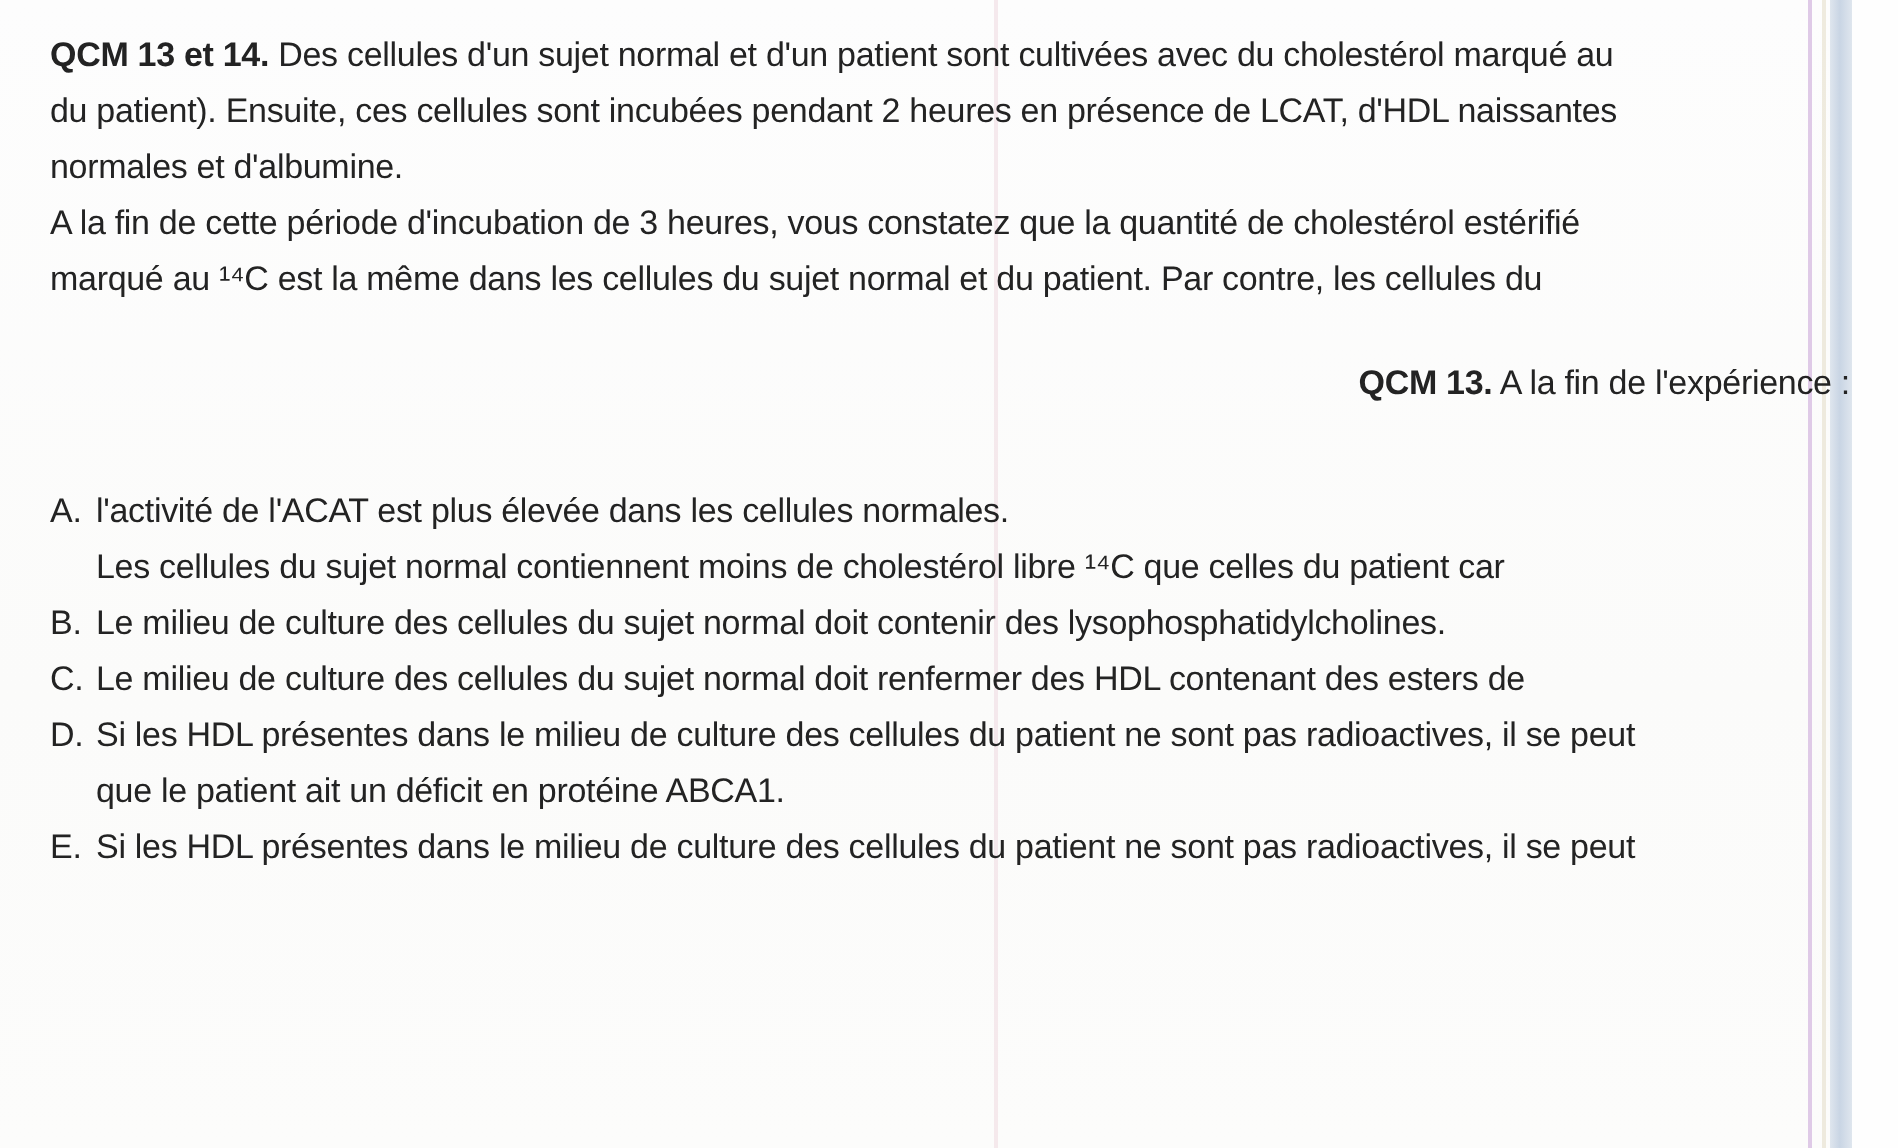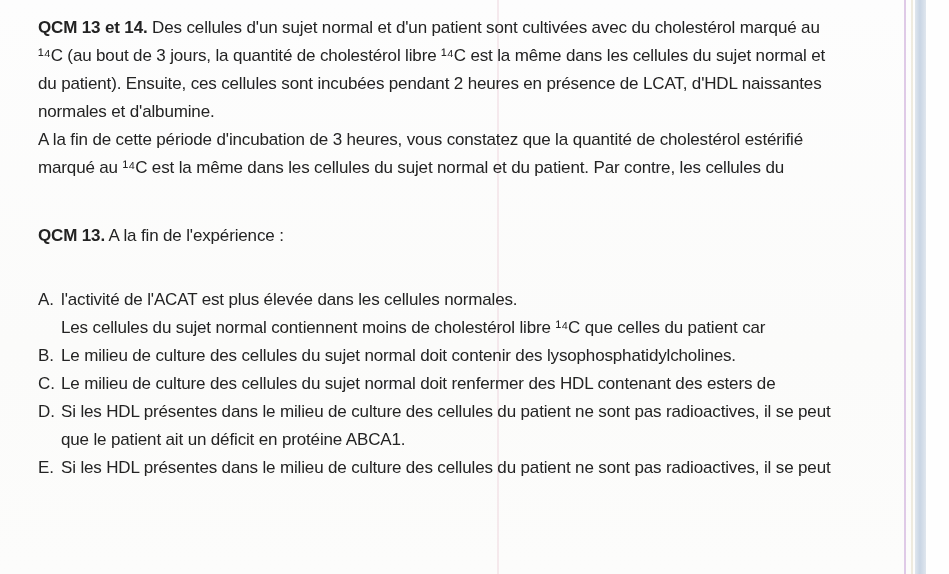--- a/index.html
+++ b/index.html
@@ -14,26 +14,26 @@
     background: linear-gradient(180deg, #fdfdfd 0%, #fbfbfa 60%, #fcfcfb 100%);
     overflow: hidden;
     font-family: "Liberation Sans", "DejaVu Sans", sans-serif;
     font-size: 17px;
     letter-spacing: -0.15px;
     line-height: 28px;
     color: #232323;
   }
   .content {
     position: relative;
-    padding: 14px 24px 0 38px;
+    padding: 14px 24px 0 25px;
     z-index: 2;
   }
   .b { font-weight: 700; }
   .para { margin: 0; }
-  .para-question { margin-top: 40px; margin-bottom: 36px; }
+  .para-question { margin-top: 24px; margin-bottom: 36px; text-align: right; }
   .line { white-space: pre-wrap; }
   .opt {
     position: relative;
     padding-left: 23px;
   }
   .opt .letter {
     position: absolute;
     left: 0;
     top: 0;
   }
@@ -71,21 +71,20 @@
   <div class="artifact artifact-center-line"></div>
   <div class="artifact artifact-right-edge"></div>
   <div class="artifact artifact-right-purple"></div>
   <div class="artifact artifact-right-thin"></div>
   <div class="artifact artifact-right-band"></div>
 
   <div class="content">
 
     <div class="para">
       <div class="line"><span class="b">QCM 13 et 14.</span><span> Des cellules d'un sujet normal et d'un patient sont cultivées avec du cholestérol marqué au</span></div>
-      <div class="line">¹⁴C (au bout de 3 jours, la quantité de cholestérol libre ¹⁴C est la même dans les cellules du sujet normal et</div>
       <div class="line">du patient). Ensuite, ces cellules sont incubées pendant 2 heures en présence de LCAT, d'HDL naissantes</div>
       <div class="line">normales et d'albumine.</div>
     </div>
 
     <div class="para">
       <div class="line">A la fin de cette période d'incubation de 3 heures, vous constatez que la quantité de cholestérol estérifié</div>
       <div class="line">marqué au ¹⁴C est la même dans les cellules du sujet normal et du patient. Par contre, les cellules du</div>
     </div>
 
     <div class="para para-question">

